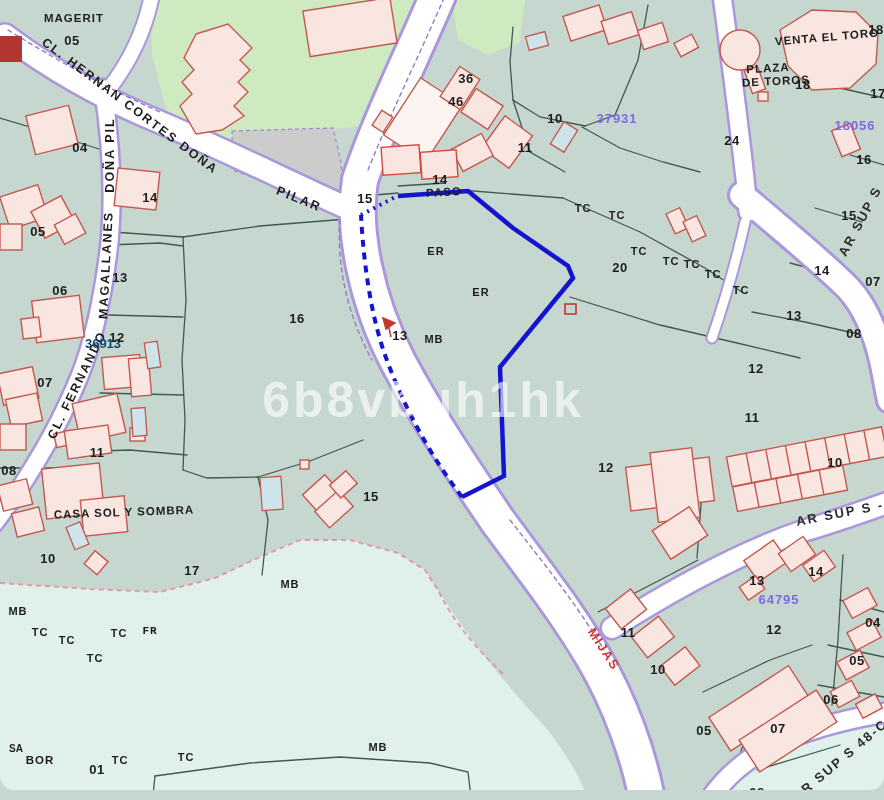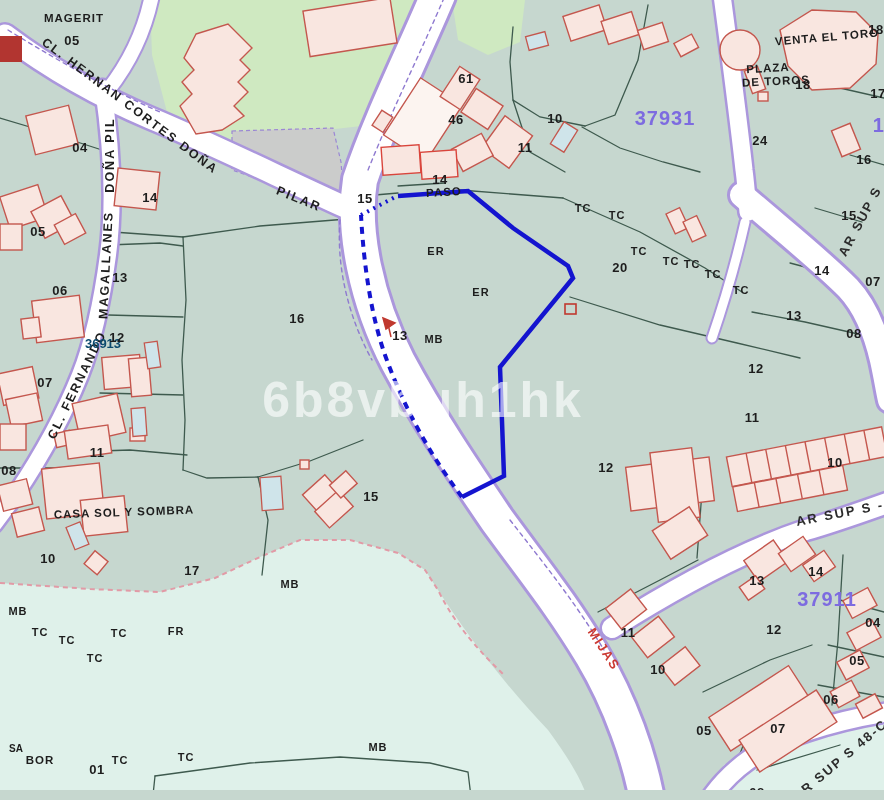--- a/index.html
+++ b/index.html
@@ -1,26 +1,26 @@
 <!DOCTYPE html>
 <html><head>
 <meta charset="utf-8">
 <style>
   html,body{margin:0;padding:0;background:#c6d7cf;}
   #stage{position:relative;width:884px;height:790px;overflow:hidden;
-         font-family:"Liberation Sans",sans-serif;}
+         font-family:"Liberation Sans",sans-serif;border-radius:14px;}
   #map-svg{position:absolute;left:0;top:0;}
   .lbl{position:absolute;white-space:nowrap;color:#1d1d1d;
        font-family:"Liberation Sans",sans-serif;}
   .num{font-size:13px;font-weight:700;letter-spacing:.5px;}
   .place{font-size:11.5px;font-weight:700;letter-spacing:1px;}
   .street{font-size:12.5px;font-weight:700;letter-spacing:2px;}
   .street-red{font-size:13px;font-weight:700;letter-spacing:1.5px;color:#cc3a33;}
   .street-dark{font-size:13px;font-weight:700;letter-spacing:2px;color:#2b2b2b;}
-  .code{font-size:20px;font-weight:700;letter-spacing:1px;color:#7d6be0;margin-left:48px;}
+  .code{font-size:13px;font-weight:700;letter-spacing:1px;color:#7d6be0;}
   .code-sm{font-size:13px;font-weight:700;color:#0c4a6e;}
   .lu{font-size:11px;font-weight:700;letter-spacing:1px;}
   .small{font-size:10px;font-weight:700;}
   .watermark{font-size:50px;font-weight:700;letter-spacing:3px;color:rgba(255,255,255,.62);}
 </style>
 </head>
 <body>
 
 <div id="stage">
   <svg id="map-svg" width="884" height="800" viewBox="0 0 884 800">
@@ -235,42 +235,42 @@
       <span class="lbl place" style="left: 776px; top: 81px; transform: translate(-50%, -50%) rotate(-3deg);">DE TOROS</span>
       <span class="lbl place" style="left: 124px; top: 512px; transform: translate(-50%, -50%) rotate(-2deg);">CASA SOL Y SOMBRA</span>
       <span class="lbl street-red" style="left: 604px; top: 649px; transform: translate(-50%, -50%) rotate(57deg);">MIJAS</span>
       <span class="lbl street-dark" style="left: 860px; top: 221px; transform: translate(-50%, -50%) rotate(-62deg);">AR SUP S</span>
       <span class="lbl street-dark" style="left: 840px; top: 513px; transform: translate(-50%, -50%) rotate(-11deg);">AR SUP S -</span>
       <span class="lbl street-dark" style="left: 840px; top: 760px; transform: translate(-50%, -50%) rotate(-40deg);">AR SUP S 48-C</span>
       <span class="lbl small" style="left: 16px; top: 748px; transform: translate(-50%, -50%) rotate(0deg);">SA</span>
       <span class="lbl place" style="left: 40px; top: 760px; transform: translate(-50%, -50%) rotate(0deg);">BOR</span>
       <span class="lbl code" style="left: 617px; top: 118px; transform: translate(-50%, -50%) rotate(0deg);">37931</span>
       <span class="lbl code" style="left: 855px; top: 125px; transform: translate(-50%, -50%) rotate(0deg);">18056</span>
-      <span class="lbl code" style="left: 779px; top: 599px; transform: translate(-50%, -50%) rotate(0deg);">37911</span>
+      <span class="lbl code" style="left: 779px; top: 599px; transform: translate(-50%, -50%) rotate(0deg);">64795</span>
       <span class="lbl code-sm" style="left: 103px; top: 343px; transform: translate(-50%, -50%) rotate(0deg);">36913</span>
       <span class="lbl num" style="left: 80px; top: 147px; transform: translate(-50%, -50%) rotate(0deg);">04</span>
       <span class="lbl num" style="left: 150px; top: 197px; transform: translate(-50%, -50%) rotate(0deg);">14</span>
       <span class="lbl num" style="left: 38px; top: 231px; transform: translate(-50%, -50%) rotate(0deg);">05</span>
       <span class="lbl num" style="left: 60px; top: 290px; transform: translate(-50%, -50%) rotate(0deg);">06</span>
       <span class="lbl num" style="left: 120px; top: 277px; transform: translate(-50%, -50%) rotate(0deg);">13</span>
       <span class="lbl num" style="left: 117px; top: 337px; transform: translate(-50%, -50%) rotate(0deg);">12</span>
       <span class="lbl num" style="left: 45px; top: 382px; transform: translate(-50%, -50%) rotate(0deg);">07</span>
       <span class="lbl num" style="left: 97px; top: 452px; transform: translate(-50%, -50%) rotate(0deg);">11</span>
       <span class="lbl num" style="left: 9px; top: 470px; transform: translate(-50%, -50%) rotate(0deg);">08</span>
       <span class="lbl num" style="left: 48px; top: 558px; transform: translate(-50%, -50%) rotate(0deg);">10</span>
       <span class="lbl num" style="left: 192px; top: 570px; transform: translate(-50%, -50%) rotate(0deg);">17</span>
       <span class="lbl num" style="left: 297px; top: 318px; transform: translate(-50%, -50%) rotate(0deg);">16</span>
       <span class="lbl num" style="left: 371px; top: 496px; transform: translate(-50%, -50%) rotate(0deg);">15</span>
       <span class="lbl num" style="left: 365px; top: 198px; transform: translate(-50%, -50%) rotate(0deg);">15</span>
       <span class="lbl num" style="left: 440px; top: 179px; transform: translate(-50%, -50%) rotate(0deg);">14</span>
-      <span class="lbl num" style="left: 466px; top: 78px; transform: translate(-50%, -50%) rotate(0deg);">61</span>
-      <span class="lbl num" style="left: 456px; top: 101px; transform: translate(-50%, -50%) rotate(0deg); margin-top: 18px;">46</span>
+      <span class="lbl num" style="left: 466px; top: 78px; transform: translate(-50%, -50%) rotate(0deg);">36</span>
+      <span class="lbl num" style="left: 456px; top: 101px; transform: translate(-50%, -50%) rotate(0deg);">46</span>
       <span class="lbl num" style="left: 555px; top: 118px; transform: translate(-50%, -50%) rotate(0deg);">10</span>
       <span class="lbl num" style="left: 525px; top: 147px; transform: translate(-50%, -50%) rotate(0deg);">11</span>
-      <span class="lbl num" style="left: 760px; top: 140px; transform: translate(-50%, -50%) rotate(0deg);">24</span>
+      <span class="lbl num" style="left: 732px; top: 140px; transform: translate(-50%, -50%) rotate(0deg);">24</span>
       <span class="lbl num" style="left: 876px; top: 29px; transform: translate(-50%, -50%) rotate(0deg);">18</span>
       <span class="lbl num" style="left: 803px; top: 84px; transform: translate(-50%, -50%) rotate(0deg);">18</span>
       <span class="lbl num" style="left: 878px; top: 93px; transform: translate(-50%, -50%) rotate(0deg);">17</span>
       <span class="lbl num" style="left: 864px; top: 159px; transform: translate(-50%, -50%) rotate(0deg);">16</span>
       <span class="lbl num" style="left: 849px; top: 215px; transform: translate(-50%, -50%) rotate(0deg);">15</span>
       <span class="lbl num" style="left: 822px; top: 270px; transform: translate(-50%, -50%) rotate(0deg);">14</span>
       <span class="lbl num" style="left: 873px; top: 281px; transform: translate(-50%, -50%) rotate(0deg);">07</span>
       <span class="lbl num" style="left: 794px; top: 315px; transform: translate(-50%, -50%) rotate(0deg);">13</span>
       <span class="lbl num" style="left: 854px; top: 333px; transform: translate(-50%, -50%) rotate(0deg);">08</span>
       <span class="lbl num" style="left: 620px; top: 267px; transform: translate(-50%, -50%) rotate(0deg);">20</span>
@@ -290,21 +290,21 @@
       <span class="lbl num" style="left: 778px; top: 728px; transform: translate(-50%, -50%) rotate(0deg);">07</span>
       <span class="lbl num" style="left: 704px; top: 730px; transform: translate(-50%, -50%) rotate(0deg);">05</span>
       <span class="lbl num" style="left: 757px; top: 792px; transform: translate(-50%, -50%) rotate(0deg);">08</span>
       <span class="lbl num" style="left: 97px; top: 769px; transform: translate(-50%, -50%) rotate(0deg);">01</span>
       <span class="lbl lu" style="left: 436px; top: 251px; transform: translate(-50%, -50%) rotate(0deg);">ER</span>
       <span class="lbl lu" style="left: 481px; top: 292px; transform: translate(-50%, -50%) rotate(0deg);">ER</span>
       <span class="lbl lu" style="left: 434px; top: 339px; transform: translate(-50%, -50%) rotate(0deg);">MB</span>
       <span class="lbl lu" style="left: 290px; top: 584px; transform: translate(-50%, -50%) rotate(0deg);">MB</span>
       <span class="lbl lu" style="left: 18px; top: 611px; transform: translate(-50%, -50%) rotate(0deg);">MB</span>
       <span class="lbl lu" style="left: 378px; top: 747px; transform: translate(-50%, -50%) rotate(0deg);">MB</span>
-      <span class="lbl lu" style="left: 176px; top: 631px; transform: translate(-50%, -50%) rotate(0deg);">FR</span>
+      <span class="lbl lu" style="left: 150px; top: 631px; transform: translate(-50%, -50%) rotate(0deg); font-family: Liberation Mono, monospace;">FR</span>
       <span class="lbl lu" style="left: 583px; top: 208px; transform: translate(-50%, -50%) rotate(0deg);">TC</span>
       <span class="lbl lu" style="left: 617px; top: 215px; transform: translate(-50%, -50%) rotate(0deg);">TC</span>
       <span class="lbl lu" style="left: 639px; top: 251px; transform: translate(-50%, -50%) rotate(0deg);">TC</span>
       <span class="lbl lu" style="left: 671px; top: 261px; transform: translate(-50%, -50%) rotate(0deg);">TC</span>
       <span class="lbl lu" style="left: 692px; top: 264px; transform: translate(-50%, -50%) rotate(0deg);">TC</span>
       <span class="lbl lu" style="left: 713px; top: 274px; transform: translate(-50%, -50%) rotate(0deg);">TC</span>
       <span class="lbl lu" style="left: 741px; top: 290px; transform: translate(-50%, -50%) rotate(0deg);">TC</span>
       <span class="lbl lu" style="left: 40px; top: 632px; transform: translate(-50%, -50%) rotate(0deg);">TC</span>
       <span class="lbl lu" style="left: 67px; top: 640px; transform: translate(-50%, -50%) rotate(0deg);">TC</span>
       <span class="lbl lu" style="left: 119px; top: 633px; transform: translate(-50%, -50%) rotate(0deg);">TC</span>

